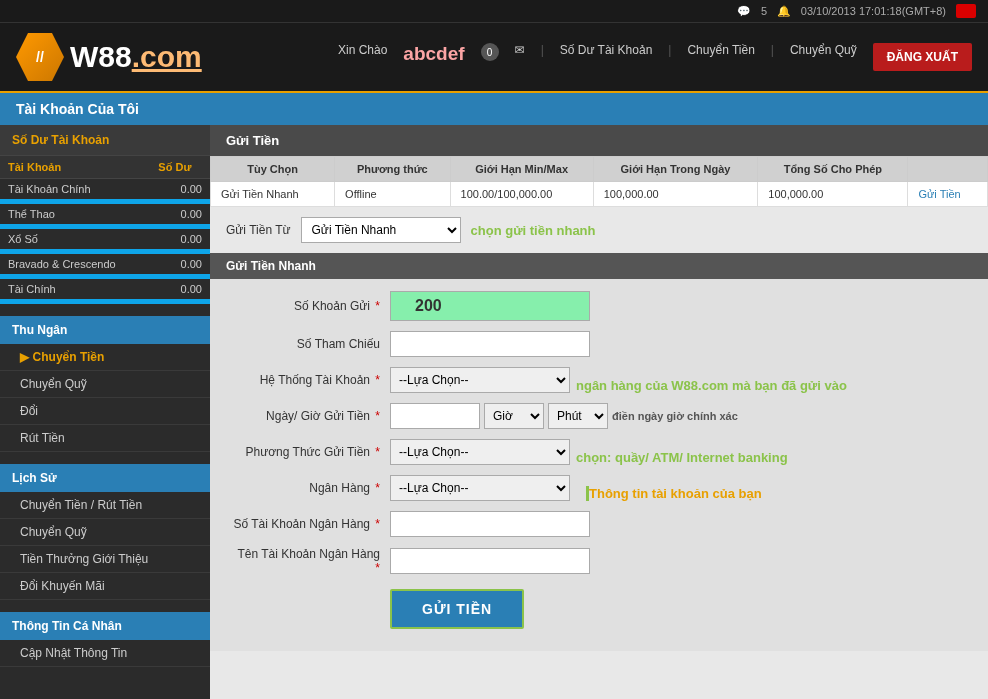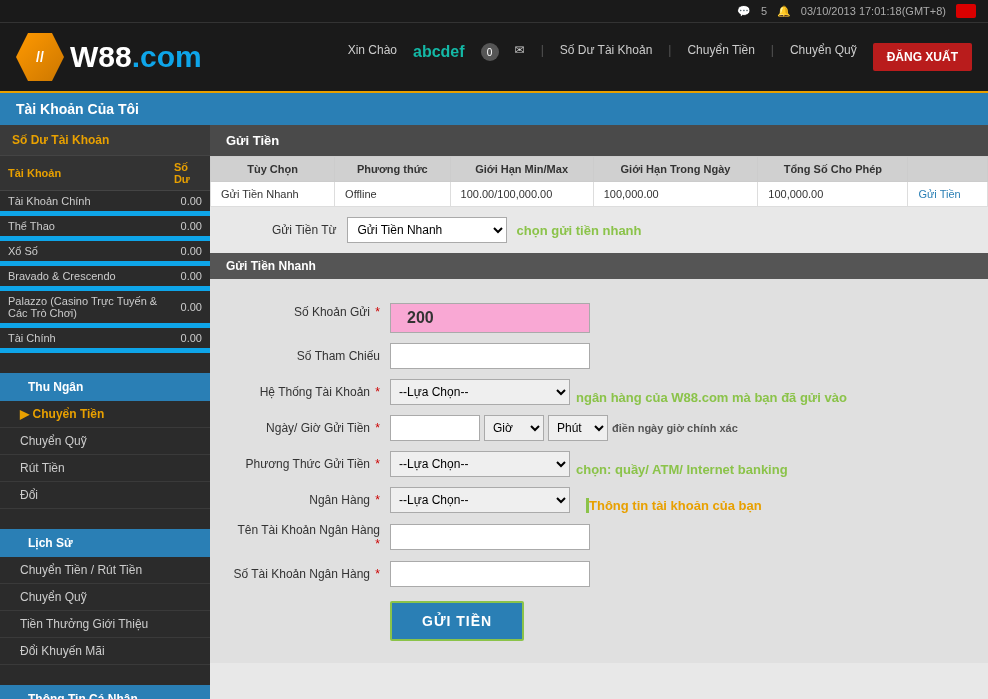--- a/index.html
+++ b/index.html
@@ -21,53 +21,53 @@
     
     .main-layout { display: flex; background: #f0f0f0; min-height: 580px; }
 
     
     .sidebar { width: 210px; background: #2b2b2b; color: #ccc; flex-shrink: 0; }
     .sidebar-section-title { background: #3a3a3a; color: #e8a000; padding: 8px 12px; font-size: 12px; font-weight: bold; border-bottom: 1px solid #444; }
     .sidebar-table { width: 100%; border-collapse: collapse; }
     .sidebar-table th { color: #e8a000; padding: 5px 8px; font-size: 11px; text-align: left; background: #333; border-bottom: 1px solid #444; }
     .sidebar-table td { padding: 4px 8px; font-size: 11px; color: #ccc; border-bottom: 5px solid #0ea5e9; }
     .sidebar-table td:last-child { text-align: right; }
-    .sidebar-menu-section { background: #2a7fb5; color: white; padding: 7px 28px; font-size: 12px; font-weight: bold; margin-top: 20px; }
+    .sidebar-menu-section { background: #2a7fb5; color: white; padding: 7px 12px; font-size: 12px; font-weight: bold; margin-top: 12px; }
     .sidebar-menu-item { padding: 6px 12px 6px 20px; color: #ccc; font-size: 12px; cursor: pointer; border-bottom: 1px solid #3a3a3a; }
     .sidebar-menu-item.active { color: #e8a000; font-weight: bold; }
     .sidebar-menu-item.active::before { content: "▶ "; }
 
     
     .content { flex: 1; background: #e8e8e8; padding: 0; }
 
     
     .section-header { background: #4a4a4a; color: white; padding: 8px 16px; font-size: 13px; font-weight: bold; }
 
     
     .transfer-table { width: 100%; background: white; border-collapse: collapse; }
     .transfer-table th { background: #d0d0d0; color: #333; padding: 6px 10px; font-size: 11px; text-align: center; border: 1px solid #ccc; }
     .transfer-table td { padding: 6px 10px; font-size: 11px; color: #333; border: 1px solid #ddd; background: white; }
     .transfer-link { color: #2a7fb5; text-decoration: none; cursor: pointer; }
 
     
-    .select-row { display: flex; align-items: center; gap: 10px; padding: 10px 16px; background: #e8e8e8; margin-left: 46px; }
+    .select-row { display: flex; align-items: center; gap: 10px; padding: 10px 16px; background: #e8e8e8; }
     .select-row label { color: #333; font-size: 12px; }
     .select-row select { padding: 4px 6px; font-size: 12px; border: 1px solid #aaa; background: white; min-width: 160px; }
     .hint-text { color: #8bc34a; font-size: 13px; font-weight: bold; }
     .form-section-header { background: #555; color: white; padding: 6px 16px; font-size: 12px; font-weight: bold; }
     .form-body { background: #e0e0e0; padding: 12px 20px; }
     .form-row { display: flex; align-items: center; margin-bottom: 10px; }
     .form-label { width: 160px; color: #333; font-size: 12px; text-align: right; padding-right: 10px; flex-shrink: 0; }
     .form-label .required { color: #c00; margin-left: 2px; }
     .form-control { border: 1px solid #aaa; padding: 5px 8px; font-size: 12px; background: white; }
     .form-control.wide { width: 200px; }
     .inline-group { display: flex; align-items: flex-end; gap: 6px; }
 
     
-    .amount-input { border: 1px solid #aaa; padding: 5px 16px; font-size: 16px; font-weight: bold; color: #333; width: 200px; background: #f9a8d4; margin-top: 12px; }
+    .amount-input { border: 1px solid #aaa; padding: 5px 24px; font-size: 16px; font-weight: bold; color: #333; width: 200px; background: #86efac; }
 
     
     .btn-submit { background: #2a7fb5; color: white; border: 2px solid #8bc34a; padding: 10px 30px; font-size: 14px; font-weight: bold; cursor: pointer; border-radius: 2px; letter-spacing: 1px; }
 
     
     .annotation { color: #8bc34a; font-size: 13px; font-weight: bold; }
     .annotation-yellow { color: #e8a000; font-size: 13px; font-weight: bold; }
 
     
     .datetime-group { display: flex; align-items: center; gap: 4px; }
@@ -91,26 +91,26 @@
   <span>03/10/2013 17:01:18(GMT+8)</span>
   <span style="display:inline-block;width:20px;height:14px;background:#da0000;border-radius:2px;vertical-align:middle;"></span>
 </div>
 
 <div class="header">
   <div class="logo-wrapper">
     <div class="logo-hexagon">
       <span style="color:white;font-size:14px;font-weight:bold;">//</span>
     </div>
     <span style="font-size:30px;font-weight:bold;color:white;">
-      <span>W88</span><span style="color:#0ea5e9;">.com</span>
+      <span>W88</span><span style="color:#fdba74;text-decoration:underline;">.com</span>
     </span>
   </div>
   <div class="header-right">
     <span>Xin Chào</span>
-    <span style="color:#14b8a6;font-weight:bold;font-size:16px;">abcdef</span>
+    <span style="color:#fca5a5;font-weight:bold;font-size:19px;">abcdef</span>
     <span class="msg-badge">
       <span>0</span>
     </span>
     <span>✉</span>
     <span class="divider">|</span>
     <span style="cursor:pointer;color:#ccc;">Số Dư Tài Khoản</span>
     <span class="divider">|</span>
     <span style="cursor:pointer;color:#ccc;">Chuyển Tiền</span>
     <span class="divider">|</span>
     <span style="cursor:pointer;color:#ccc;">Chuyển Quỹ</span>
@@ -144,35 +144,31 @@
           </tr>
           <tr>
             <td>Xổ Số</td>
             <td>0.00</td>
           </tr>
           <tr>
             <td>Bravado &amp; Crescendo</td>
             <td>0.00</td>
           </tr>
           <tr>
-            <td>Palazzo (Casino Trực Tuyến &amp; Các Trò Chơi)</td>
-            <td>0.00</td>
-          </tr>
-          <tr>
             <td>Tài Chính</td>
             <td>0.00</td>
           </tr>
         </tbody>
     </table>
 
     <div class="sidebar-menu-section">Thu Ngân</div>
     <div class="sidebar-menu-item active">Chuyển Tiền</div>
     <div class="sidebar-menu-item">Chuyển Quỹ</div>
+    <div class="sidebar-menu-item">Đổi</div>
     <div class="sidebar-menu-item">Rút Tiền</div>
-    <div class="sidebar-menu-item">Đổi</div>
 
     <div class="sidebar-menu-section">Lịch Sử</div>
     <div class="sidebar-menu-item">Chuyển Tiền / Rút Tiền</div>
     <div class="sidebar-menu-item">Chuyển Quỹ</div>
     <div class="sidebar-menu-item">Tiền Thưởng Giới Thiệu</div>
     <div class="sidebar-menu-item">Đổi Khuyến Mãi</div>
 
     <div class="sidebar-menu-section">Thông Tin Cá Nhân</div>
     <div class="sidebar-menu-item">Cập Nhật Thông Tin</div>
   </div>
@@ -288,29 +284,29 @@
             <option>--Lựa Chọn--</option>
           </select>
           <div class="bank-note-box">
             <span class="annotation-yellow">Thông tin tài khoản của bạn</span>
           </div>
         </div>
       </div>
 
       <div class="form-row">
         <div class="form-label">
+          <span>Số Tài Khoản Ngân Hàng</span>
+          <span class="required">*</span>
+        </div>
+        <input type="text" class="form-control wide" style="">
+      </div>
+
+      <div class="form-row">
+        <div class="form-label">
           <span>Tên Tài Khoản Ngân Hàng</span>
-          <span class="required">*</span>
-        </div>
-        <input type="text" class="form-control wide" style="">
-      </div>
-
-      <div class="form-row">
-        <div class="form-label">
-          <span>Số Tài Khoản Ngân Hàng</span>
           <span class="required">*</span>
         </div>
         <input type="text" class="form-control wide" style="">
       </div>
 
       <div class="form-row" style="margin-top:14px;padding-left:160px;">
         <button class="btn-submit">GỬI TIỀN</button>
       </div>
 
     </div>

